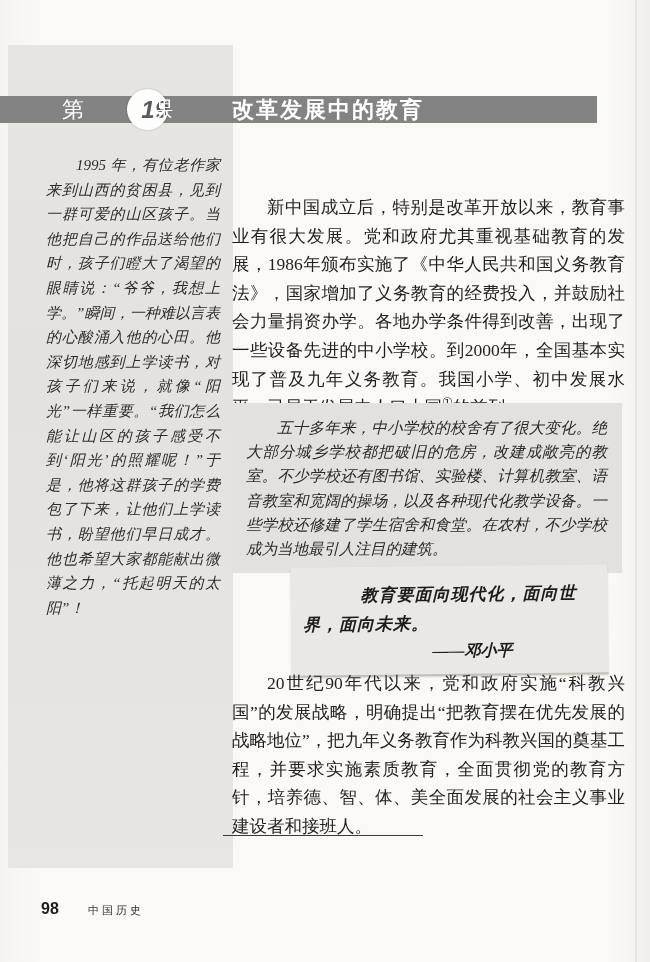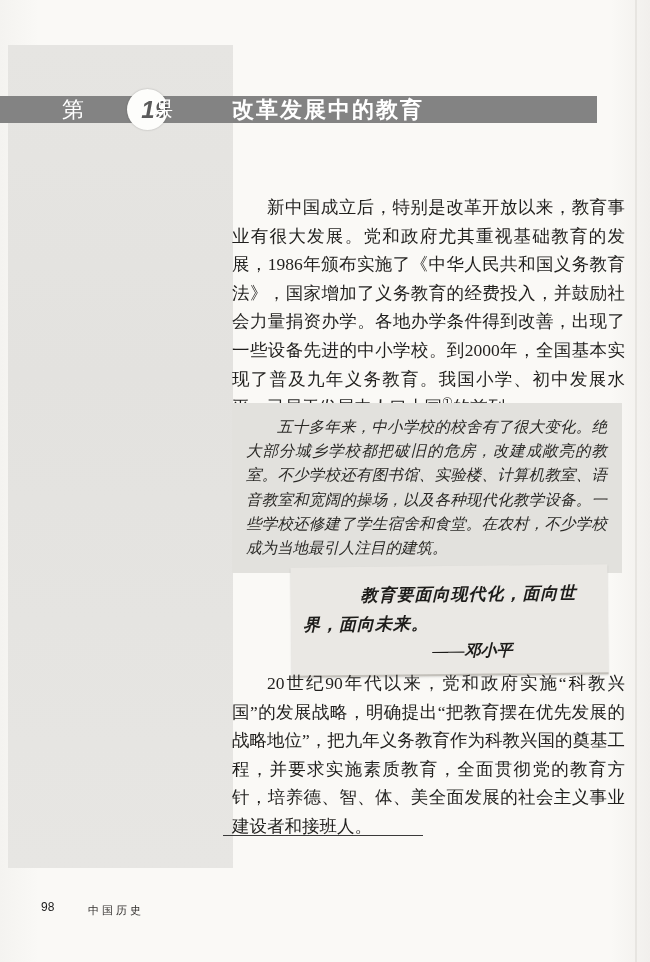--- a/index.html
+++ b/index.html
@@ -116,21 +116,20 @@
     vertical-align: super;
     line-height: 0;
   }
   
   .info-box {
     position: absolute;
     left: 232px; top: 403px;
     width: 390px;
     background: #e2e1dd;
     padding: 13px 15px 12px 14px;
-    font-family: Liberation Mono, monospace;
   }
   .info-box-text {
     font-size: 15.5px;
     line-height: 24.2px;
     color: #2a2926;
     text-align: justify;
     text-indent: 2em;
     font-style: italic;
   }
   
@@ -176,22 +175,22 @@
     line-height: 21px;
     color: #232220;
     text-align: justify;
     text-indent: 1.5em;
   }
   
   .page-number {
     position: absolute;
     left: 41px; top: 900px;
     font-family: "Liberation Sans", sans-serif;
-    font-size: 12px;
-    font-weight: normal;
+    font-size: 16px;
+    font-weight: bold;
     color: #1c1c1c;
   }
   .book-title {
     position: absolute;
     left: 88px; top: 903px;
     font-size: 11px;
     letter-spacing: 3px;
     color: #33312f;
   }
 </style>
@@ -206,20 +205,21 @@
 
   <div class="header-bar">
     <span class="lesson-prefix">第</span>
     <span class="lesson-circle">
       <span class="lesson-number">19</span>
     </span>
     <span class="lesson-suffix">课</span>
     <span class="lesson-title">改革发展中的教育</span>
   </div>
 
+  <div class="sidebar-story">1995 年，有位老作家来到山西的贫困县，见到一群可爱的山区孩子。当他把自己的作品送给他们时，孩子们瞪大了渴望的眼睛说：“爷爷，我想上学。”瞬间，一种难以言表的心酸涌入他的心田。他深切地感到上学读书，对孩子们来说，就像“阳光”一样重要。“我们怎么能让山区的孩子感受不到‘阳光’的照耀呢！”于是，他将这群孩子的学费包了下来，让他们上学读书，盼望他们早日成才。他也希望大家都能献出微薄之力，“托起明天的太阳”！</div>
 
 
   <p class="para para-1"><span>新中国成立后，特别是改革开放以来，教育事业有很大发展。党和政府尤其重视基础教育的发展，1986年颁布实施了《中华人民共和国义务教育法》，国家增加了义务教育的经费投入，并鼓励社会力量捐资办学。各地办学条件得到改善，出现了一些设备先进的中小学校。到2000年，全国基本实现了普及九年义务教育。我国小学、初中发展水平，已居于发展中人口大国</span><sup class="footnote-ref">①</sup><span>的前列。</span></p>
 
   <div class="info-box">
     <div class="info-box-text">五十多年来，中小学校的校舍有了很大变化。绝大部分城乡学校都把破旧的危房，改建成敞亮的教室。不少学校还有图书馆、实验楼、计算机教室、语音教室和宽阔的操场，以及各种现代化教学设备。一些学校还修建了学生宿舍和食堂。在农村，不少学校成为当地最引人注目的建筑。</div>
   </div>
 
   <div class="quote-card">
     <div class="quote-text">教育要面向现代化，面向世界，面向未来。</div>

